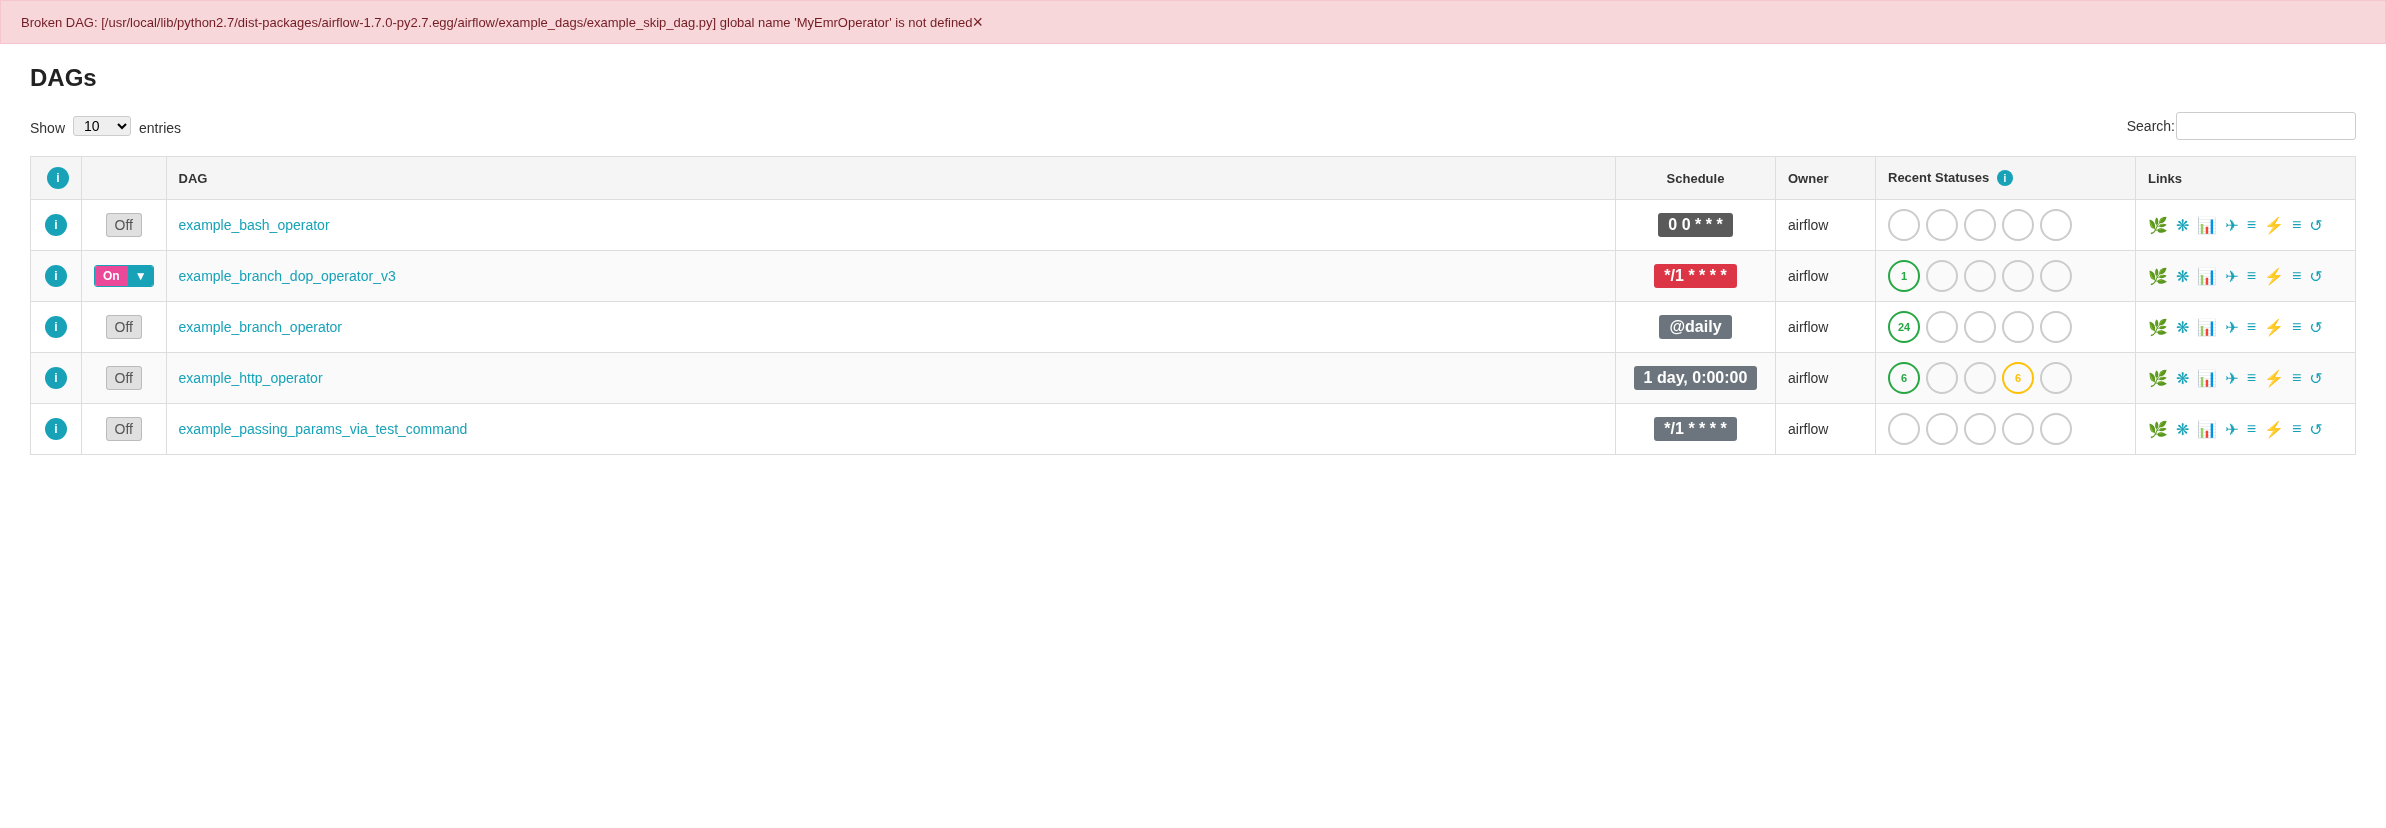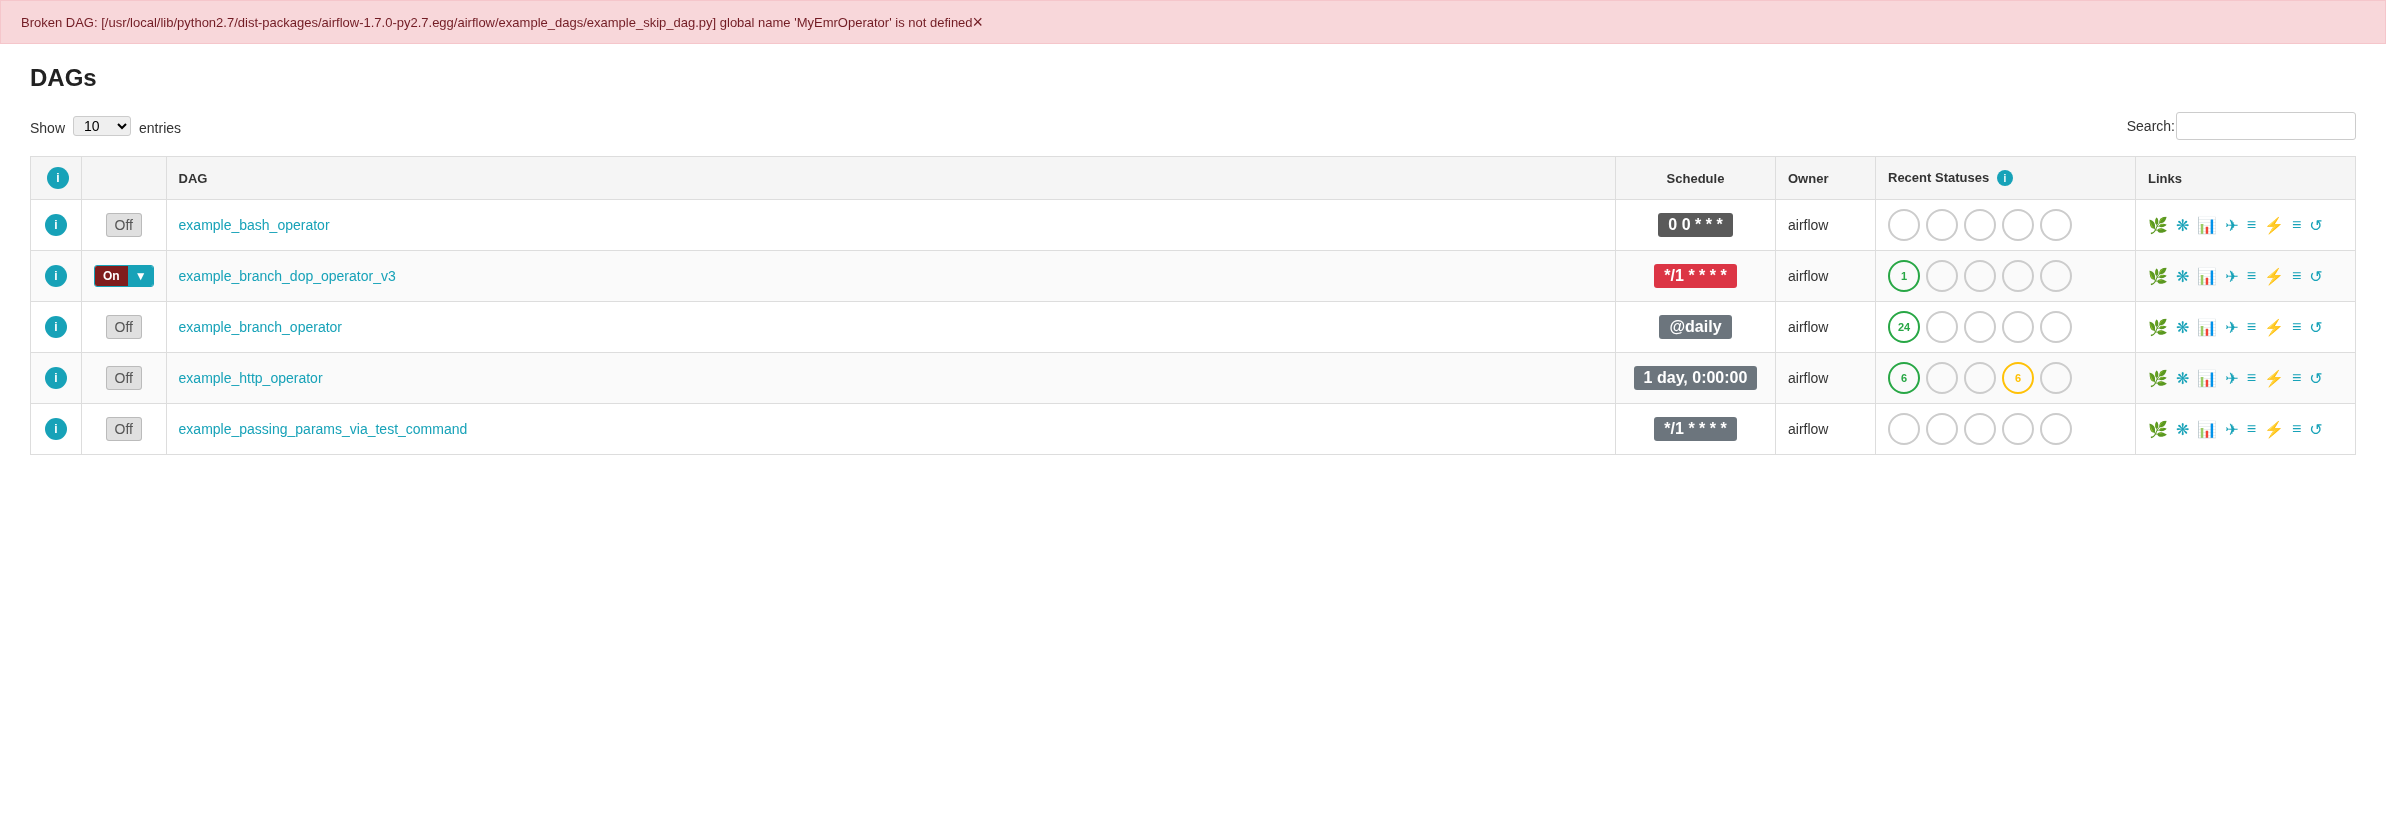--- a/index.html
+++ b/index.html
@@ -102,21 +102,21 @@
       border-radius: 3px;
     }
     .toggle-on-wrapper {
       display: inline-flex;
       align-items: center;
       border: 1px solid #17a2b8;
       border-radius: 3px;
       overflow: hidden;
     }
     .toggle-on-label {
-      background: #7f1d1d;
+      background: #ec4899;
       color: #fff;
       padding: 3px 8px;
       font-size: 12px;
       font-weight: bold;
     }
     .toggle-on-btn {
       background: #17a2b8;
       color: #fff;
       padding: 3px 6px;
       font-size: 12px;

